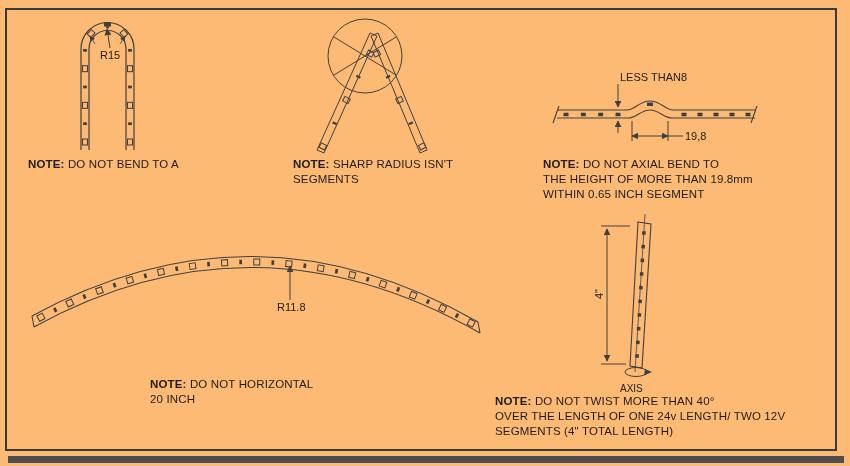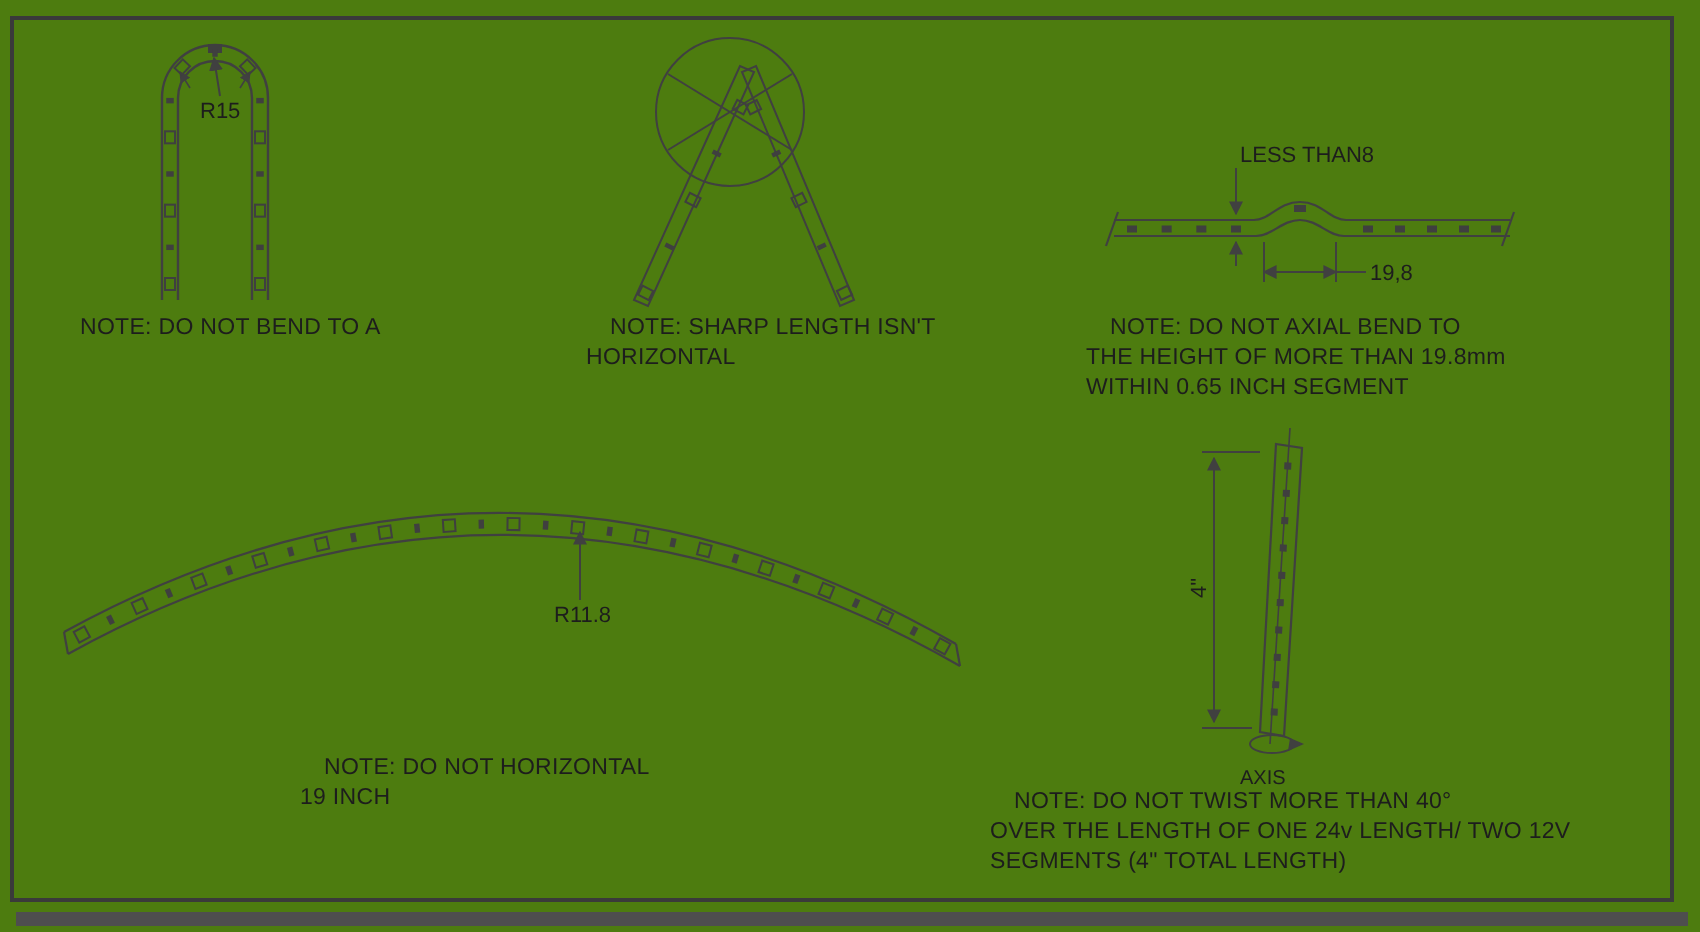--- a/index.html
+++ b/index.html
@@ -1,22 +1,22 @@
 <!DOCTYPE html>
 <html><head>
 <meta charset="utf-8">
 <style>
   * { margin:0; padding:0; box-sizing:border-box; }
   html,body { width:850px; height:466px; background:#ffffff; font-family:"Liberation Sans",sans-serif; }
-  .page { position:relative; width:850px; height:466px; background:#4d7c0f; overflow:hidden; }
+  .page { position:relative; width:850px; height:466px; background:#fdba74; overflow:hidden; }
   .frame { position:absolute; left:5px; top:8px; width:832px; height:443px; border:2px solid #3a3a3a; }
   .shadow-bar { position:absolute; left:8px; top:456px; width:836px; height:7px; background:#4e4e4e; }
   svg.canvas { position:absolute; left:0; top:0; }
   .note { position:absolute; color:#1d1d1d; font-size:11.5px; line-height:15px; letter-spacing:.15px; white-space:nowrap; }
-  .note b { font-weight:normal;margin-left:12px; }
+  .note b { font-weight:bold; }
   text { font-family:"Liberation Sans",sans-serif; font-size:11px; fill:#1d1d1d; stroke:none; }
   text.small { font-size:10px; }
 </style>
 </head>
 <body>
 
 <div class="page">
   <div class="frame"></div>
   <div class="shadow-bar"></div>
 
@@ -161,33 +161,33 @@
         <rect x="-1.75" y="-1.75" width="3.50" height="3.50" transform="translate(637.86 342.34) rotate(93.2)" fill="#3f3f3f" stroke="none" stroke-width="1"></rect>
         <rect x="-1.75" y="-1.75" width="3.50" height="3.50" transform="translate(637.11 356.00) rotate(93.2)" fill="#3f3f3f" stroke="none" stroke-width="1"></rect>
       </g>
   </svg>
 
   <div class="note" style="left:28px; top:157px;">
     <div><b>NOTE:</b> <span>DO NOT BEND TO A</span></div>
   </div>
 
   <div class="note" style="left:293px; top:157px;">
-    <div><b>NOTE:</b> <span>SHARP LENGTH ISN'T</span></div>
-    <div>HORIZONTAL</div>
+    <div><b>NOTE:</b> <span>SHARP RADIUS ISN'T</span></div>
+    <div>SEGMENTS</div>
   </div>
 
   <div class="note" style="left:543px; top:157px;">
     <div><b>NOTE:</b> <span>DO NOT AXIAL BEND TO</span></div>
     <div>THE HEIGHT OF MORE THAN 19.8mm</div>
     <div>WITHIN 0.65 INCH SEGMENT</div>
   </div>
 
   <div class="note" style="left:150px; top:377px;">
     <div><b>NOTE:</b> <span>DO NOT HORIZONTAL</span></div>
-    <div>19 INCH</div>
+    <div>20 INCH</div>
   </div>
 
   <div class="note" style="left:495px; top:394px;">
     <div><b>NOTE:</b> <span>DO NOT TWIST MORE THAN 40°</span></div>
     <div>OVER THE LENGTH OF ONE 24v LENGTH/ TWO 12V</div>
     <div>SEGMENTS (4" TOTAL LENGTH)</div>
   </div>
 </div>
 
 </body></html>

